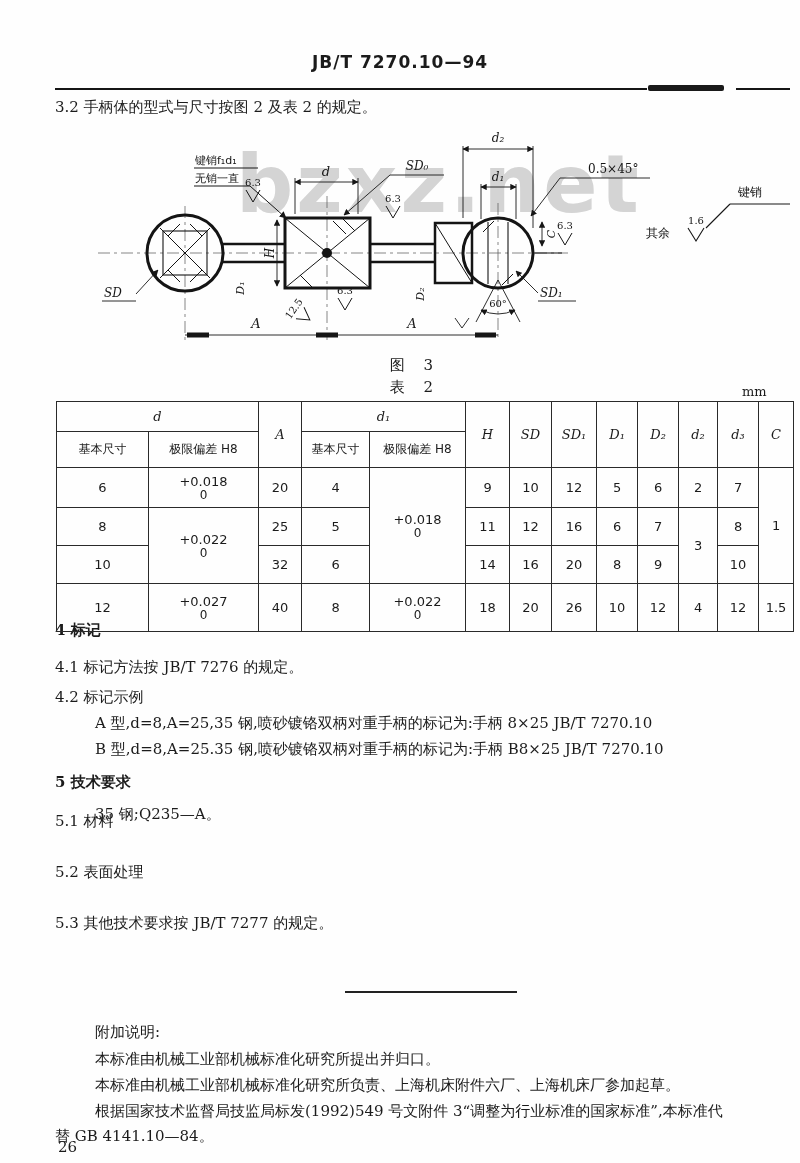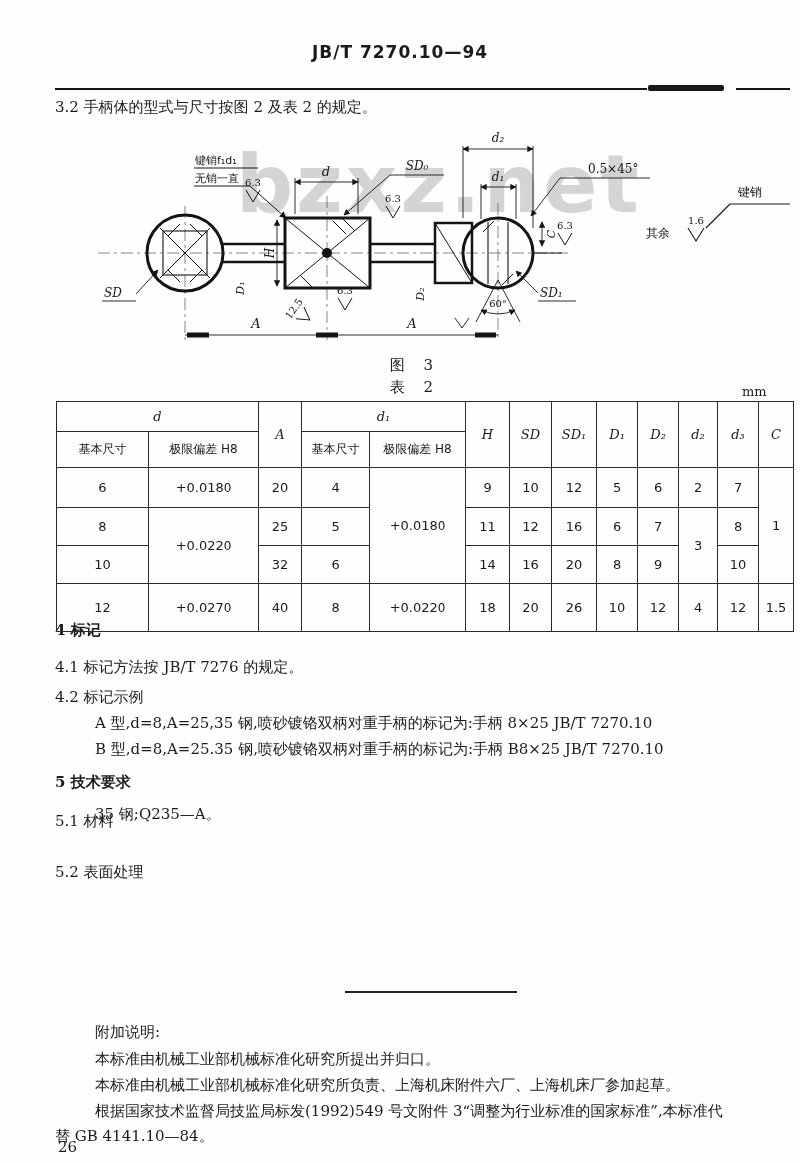--- a/index.html
+++ b/index.html
@@ -3,21 +3,21 @@
 <meta charset="utf-8">
 <style>
   html,body{margin:0;padding:0;background:#e8e8e8;}
   .page{
     position:relative;width:800px;height:1163px;margin:0 auto;
     background:#fefefe;overflow:hidden;
     font-family:"DejaVu Serif","Liberation Serif",serif;
     color:#1b1b1b;
   }
   .abs{position:absolute;}
-  .doc-number{top:42px;left:0;width:100%;text-align:center;
+  .doc-number{top:52px;left:0;width:100%;text-align:center;
     font-family:"DejaVu Sans","Liberation Sans",sans-serif;
     font-weight:bold;font-size:17px;letter-spacing:1px;}
   .rule-a{top:88px;left:55px;width:592px;height:2px;background:#151515;}
   .rule-blob{top:85px;left:648px;width:76px;height:6px;background:#1a1a1a;border-radius:2px;}
   .rule-b{top:88px;left:736px;width:54px;height:2px;background:#151515;}
   .bodyline{font-size:15px;line-height:1.35;white-space:nowrap;}
   .bold{font-weight:bold;}
   
   .watermark{top:138px;left:196px;font-family:"DejaVu Sans","Liberation Sans",sans-serif;
     font-weight:bold;font-size:80px;color:#c6c6c6;letter-spacing:3px;opacity:.75;z-index:1;margin-left:40px;}
@@ -30,21 +30,21 @@
     font-family:"DejaVu Sans","Liberation Sans",sans-serif;font-size:13px;}
   th,td{border:1.6px solid #2a2a2a;text-align:center;vertical-align:middle;
     padding:0;font-weight:normal;overflow:hidden;}
   thead tr:nth-child(1){height:30px;}
   thead tr:nth-child(2){height:36px;padding-left:41px;}
   tbody tr:nth-child(1){height:40px;}
   tbody tr:nth-child(2){height:38px;}
   tbody tr:nth-child(3){height:38px;}
   tbody tr:nth-child(4){height:48px;}
   .dim{font-style:italic;font-family:"DejaVu Serif",serif;}
-  .tol{display:inline-flex;flex-direction:row;align-items:center;line-height:1.05;}
+  .tol{display:inline-flex;flex-direction:column;align-items:center;line-height:1.05;}
   .tol .tb{font-size:12px;}
   .hdr-cn{font-size:12px;letter-spacing:0;}
   
   .divider{top:991px;left:345px;width:172px;height:2px;background:#222;}
   .notes-line{left:95px;}
   .notes-cont{left:55px;}
   .pagenum{top:1138px;left:58px;font-size:15px;}
   svg text{font-family:"DejaVu Serif","Liberation Serif",serif;fill:#161616;}
   svg .it{font-style:italic;}
   svg .cn{font-family:"DejaVu Sans",sans-serif;}
@@ -355,20 +355,21 @@
   <div class="abs bodyline bold" style="top:620px;left:55px;">4  标记</div>
   <div class="abs bodyline" style="top:657px;left:55px;">4.1  标记方法按 JB/T 7276 的规定。</div>
   <div class="abs bodyline" style="top:687px;left:55px;">4.2  标记示例</div>
   <div class="abs bodyline" style="top:713px;left:95px;">A 型,d=8,A=25,35 钢,喷砂镀铬双柄对重手柄的标记为:手柄 8×25   JB/T 7270.10</div>
   <div class="abs bodyline" style="top:739px;left:95px;">B 型,d=8,A=25.35 钢,喷砂镀铬双柄对重手柄的标记为:手柄 B8×25   JB/T 7270.10</div>
 
   <div class="abs bodyline bold" style="top:772px;left:55px;">5  技术要求</div>
   <div class="abs bodyline" style="top:811px;left:55px;">5.1  材料</div>
   <div class="abs bodyline" style="top:804px;left:95px;">35 钢;Q235—A。</div>
   <div class="abs bodyline" style="top:862px;left:55px;">5.2  表面处理</div>
+  <div class="abs bodyline" style="top:913px;left:55px;">5.3  其他技术要求按 JB/T 7277 的规定。</div>
 
   <div class="abs divider"></div>
   <div class="abs bodyline notes-line" style="top:1022px;">附加说明:</div>
   <div class="abs bodyline notes-line" style="top:1049px;">本标准由机械工业部机械标准化研究所提出并归口。</div>
   <div class="abs bodyline notes-line" style="top:1075px;">本标准由机械工业部机械标准化研究所负责、上海机床附件六厂、上海机床厂参加起草。</div>
   <div class="abs bodyline notes-line" style="top:1101px;">根据国家技术监督局技监局标发(1992)549 号文附件 3“调整为行业标准的国家标准”,本标准代</div>
   <div class="abs bodyline notes-cont" style="top:1126px;">替 GB 4141.10—84。</div>
 
   <div class="abs pagenum">26</div>
 </div>

